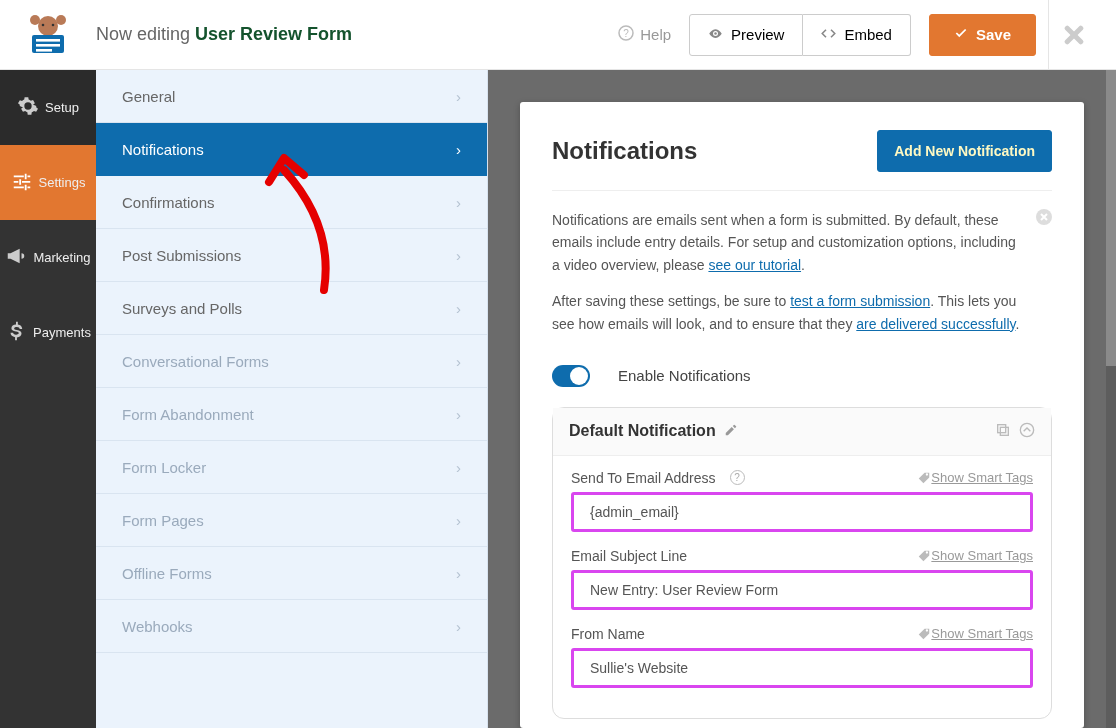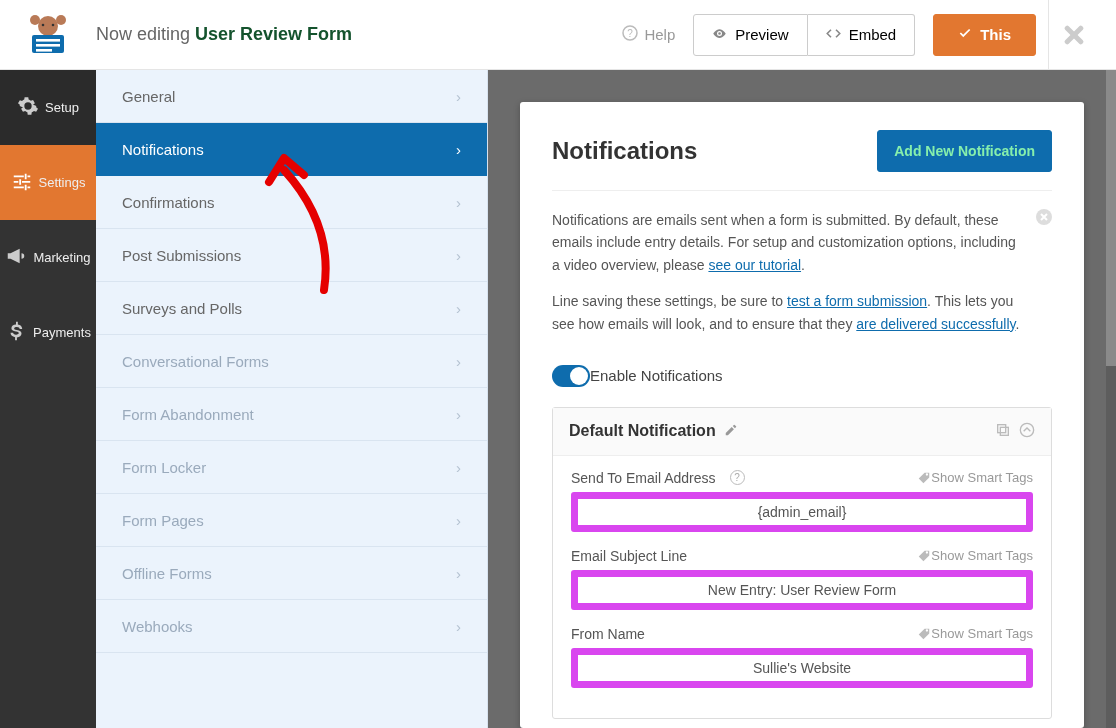--- a/index.html
+++ b/index.html
@@ -35,41 +35,41 @@
   .setting-row .chev { margin-left: auto; color: #b4c2d1; }
   .setting-row.active .chev { color: #fff; }
   .setting-row.disabled { color: #9aaabc; }
   .canvas { flex: 1; background: #6b6b6b; padding: 32px 32px 0 32px; overflow: hidden; position: relative; }
   .canvas-scroll { position: absolute; right: 0; top: 0; bottom: 0; width: 10px; }
   .canvas-scroll .track { position: absolute; inset: 0; background: #5d5d5d; }
   .canvas-scroll .thumb { position: absolute; left: 0; right: 0; top: 0; height: 45%; background: #8a8a8a; }
   .panel { background: #fff; padding: 28px 32px; border-radius: 3px; height: 100%; overflow: hidden; box-shadow: 0 2px 6px rgba(0,0,0,.25); }
   .panel-head { display: flex; align-items: center; justify-content: space-between; padding-bottom: 18px; border-bottom: 1px solid #eee; }
   .panel-head h1 { font-size: 24px; color: #333; font-weight: 700; }
-  .btn-blue { background: #0e6cad; border: 1px solid #0e6cad; color: #86efac; border-radius: 3px; padding: 12px 16px; font-size: 14px; font-weight: 600; cursor: pointer; }
+  .btn-blue { background: #0e6cad; border: 1px solid #0e6cad; color: #fef9c3; border-radius: 3px; padding: 12px 16px; font-size: 14px; font-weight: 600; cursor: pointer; }
   .panel-desc { position: relative; padding: 18px 30px 18px 0; font-size: 14px; color: #555; line-height: 1.6; }
   .panel-desc a { color: #0e6cad; text-decoration: underline; }
   .panel-desc .dismiss { position: absolute; right: 0; top: 18px; color: #bbb; cursor: pointer; }
-  .enable-row { display: flex; align-items: center; gap: 0; padding: 12px 0 20px; font-size: 15px; color: #444; }
+  .enable-row { display: flex; align-items: center; gap: 28px; padding: 12px 0 20px; font-size: 15px; color: #444; }
   .toggle { width: 38px; height: 22px; border-radius: 11px; background: #0e6cad; position: relative; cursor: pointer; }
   .toggle::after { content: ""; position: absolute; right: 2px; top: 2px; width: 18px; height: 18px; background: #fff; border-radius: 50%; }
-  .notif-card { border: 1px solid #ddd; border-radius: 3px; }
+  .notif-card { border: 1px solid #ddd; border-radius: 12px; }
   .notif-card-head { display: flex; align-items: center; padding: 14px 16px; background: #fafafa; border-bottom: 1px solid #eee; }
   .notif-card-head .title { font-size: 16px; font-weight: 600; color: #333; }
   .notif-card-head svg.pencil { width: 14px; height: 14px; margin-left: 8px; fill: #999; }
   .notif-card-head .tools { margin-left: auto; display: flex; gap: 8px; color: #bbb; }
   .notif-card-head .tools svg { width: 16px; height: 16px; fill: #bbb; cursor: pointer; }
   .notif-body { padding: 14px 18px; }
   .field { margin-bottom: 16px; }
   .field .labelrow { display: flex; align-items: center; margin-bottom: 6px; }
   .field label { font-size: 14px; color: #555; display: flex; align-items: flex-start; gap: 14px; }
   .field .hint-q { width: 15px; height: 15px; border: 1px solid #bbb; border-radius: 50%; font-size: 10px; display: inline-flex; align-items: center; justify-content: center; color: #aaa; }
-  .field .smart { margin-left: auto; display: flex; align-items: center; font-size: 13px; color: #999; }
+  .field .smart { margin-left: auto; display: flex; align-items: center; font-size: 13px; color: #999; text-decoration: underline; }
   .field .smart svg { width: 14px; height: 14px; fill: #bbb; }
-  .field input { width: 100%; height: 40px; border: 7px solid #d946ef; border-radius: 3px; padding: 0 28px; font-size: 14px; color: #555; text-align: center; }
+  .field input { width: 100%; height: 40px; border: 3px solid #d946ef; border-radius: 3px; padding: 0 16px; font-size: 14px; color: #555; }
   .arrow-overlay { position: absolute; left: 264px; top: 150px; pointer-events: none; }
 </style>
 </head>
 <body>
 
 <div class="topbar">
   <div class="logo-box">
     <svg width="48" height="40" viewBox="0 0 48 40">
       <circle cx="24" cy="11" r="10" fill="#b97a57"></circle>
       <circle cx="11" cy="5" r="5" fill="#b97a57"></circle>
@@ -106,21 +106,21 @@
       <span><svg viewBox="0 0 24 24" fill="none" stroke="#888" stroke-width="2.5">
             <path d="M8 6 2 12l6 6M16 6l6 6-6 6"></path>
           </svg></span>
       <span>Embed</span>
     </button>
   </div>
   <button class="btn btn-orange">
     <span><svg viewBox="0 0 24 24" fill="none" stroke="#fff" stroke-width="3">
           <path d="M4 12l5 5L20 6"></path>
         </svg></span>
-    <span>This</span>
+    <span>Save</span>
   </button>
   <div class="close-x">
     <span class="xbar"></span>
   </div>
 </div>
 
 <div class="body">
 
   <div class="rail">
     <div class="rail-item dark">
@@ -206,21 +206,21 @@
         <span class="dismiss">
           <svg width="16" height="16" viewBox="0 0 16 16">
               <circle cx="8" cy="8" r="8" fill="#ddd"></circle>
               <path d="M5 5l6 6M11 5l-6 6" stroke="#fff" stroke-width="2"></path>
             </svg>
         </span>
         <p>
           <span>Notifications are emails sent when a form is submitted. By default, these emails include entry details. For setup and customization options, including a video overview, please </span><a href="#">see our tutorial</a>.
         </p>
         <p style="margin-top:14px">
-          <span>Line saving these settings, be sure to </span><a href="#">test a form submission</a><span>. This lets you see how emails will look, and to ensure that they </span><a href="#">are delivered successfully</a>.
+          <span>After saving these settings, be sure to </span><a href="#">test a form submission</a><span>. This lets you see how emails will look, and to ensure that they </span><a href="#">are delivered successfully</a>.
         </p>
       </div>
       <div class="enable-row">
         <div class="toggle"></div>
         <span>Enable Notifications</span>
       </div>
       <div class="notif-card">
         <div class="notif-card-head">
           <span class="title">Default Notification</span>
           <span>

